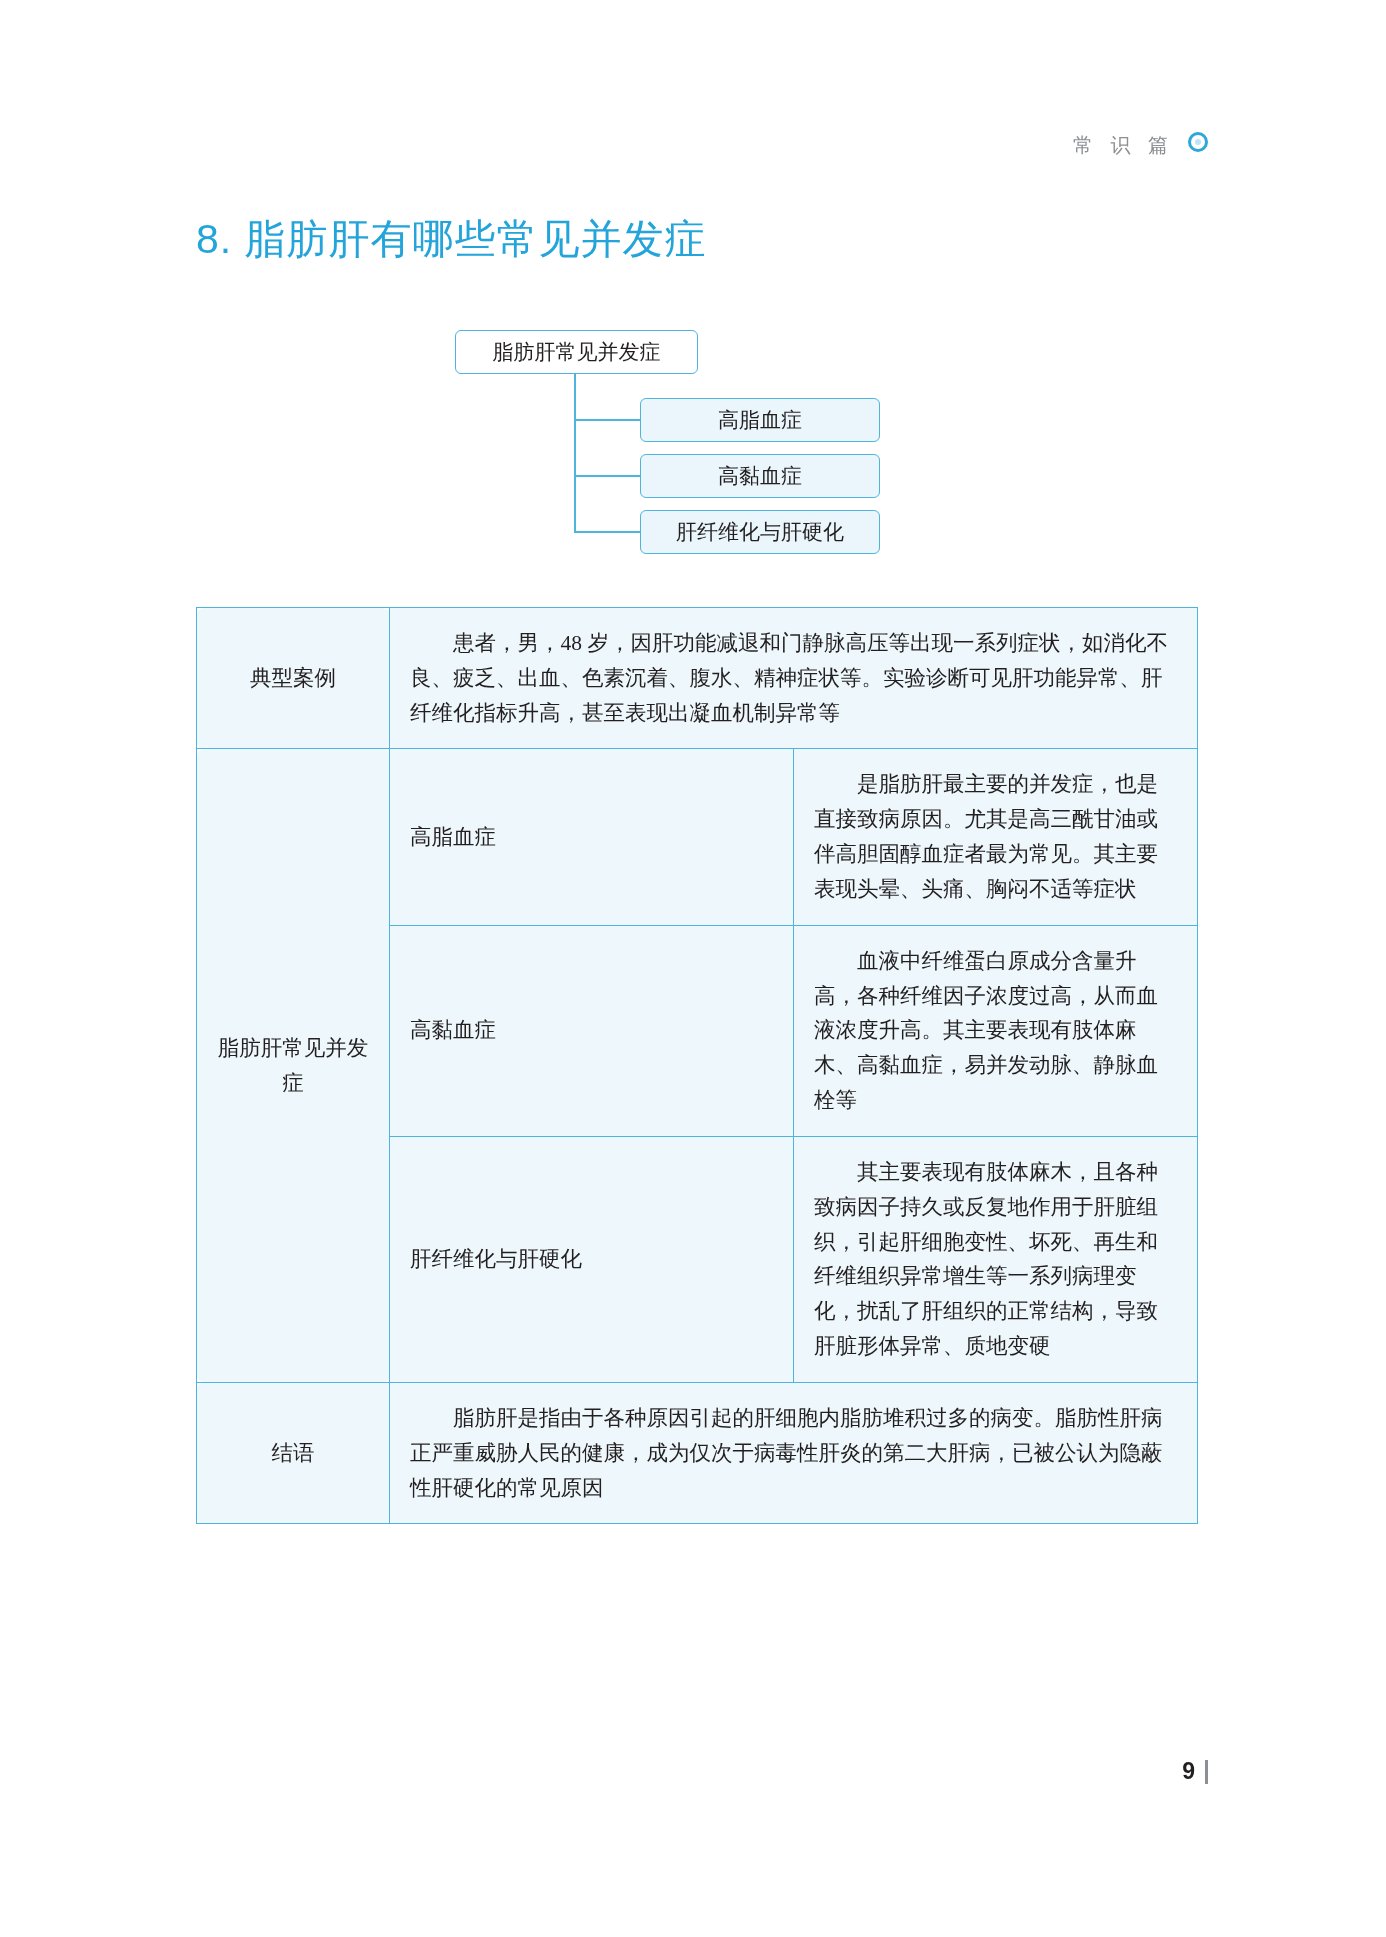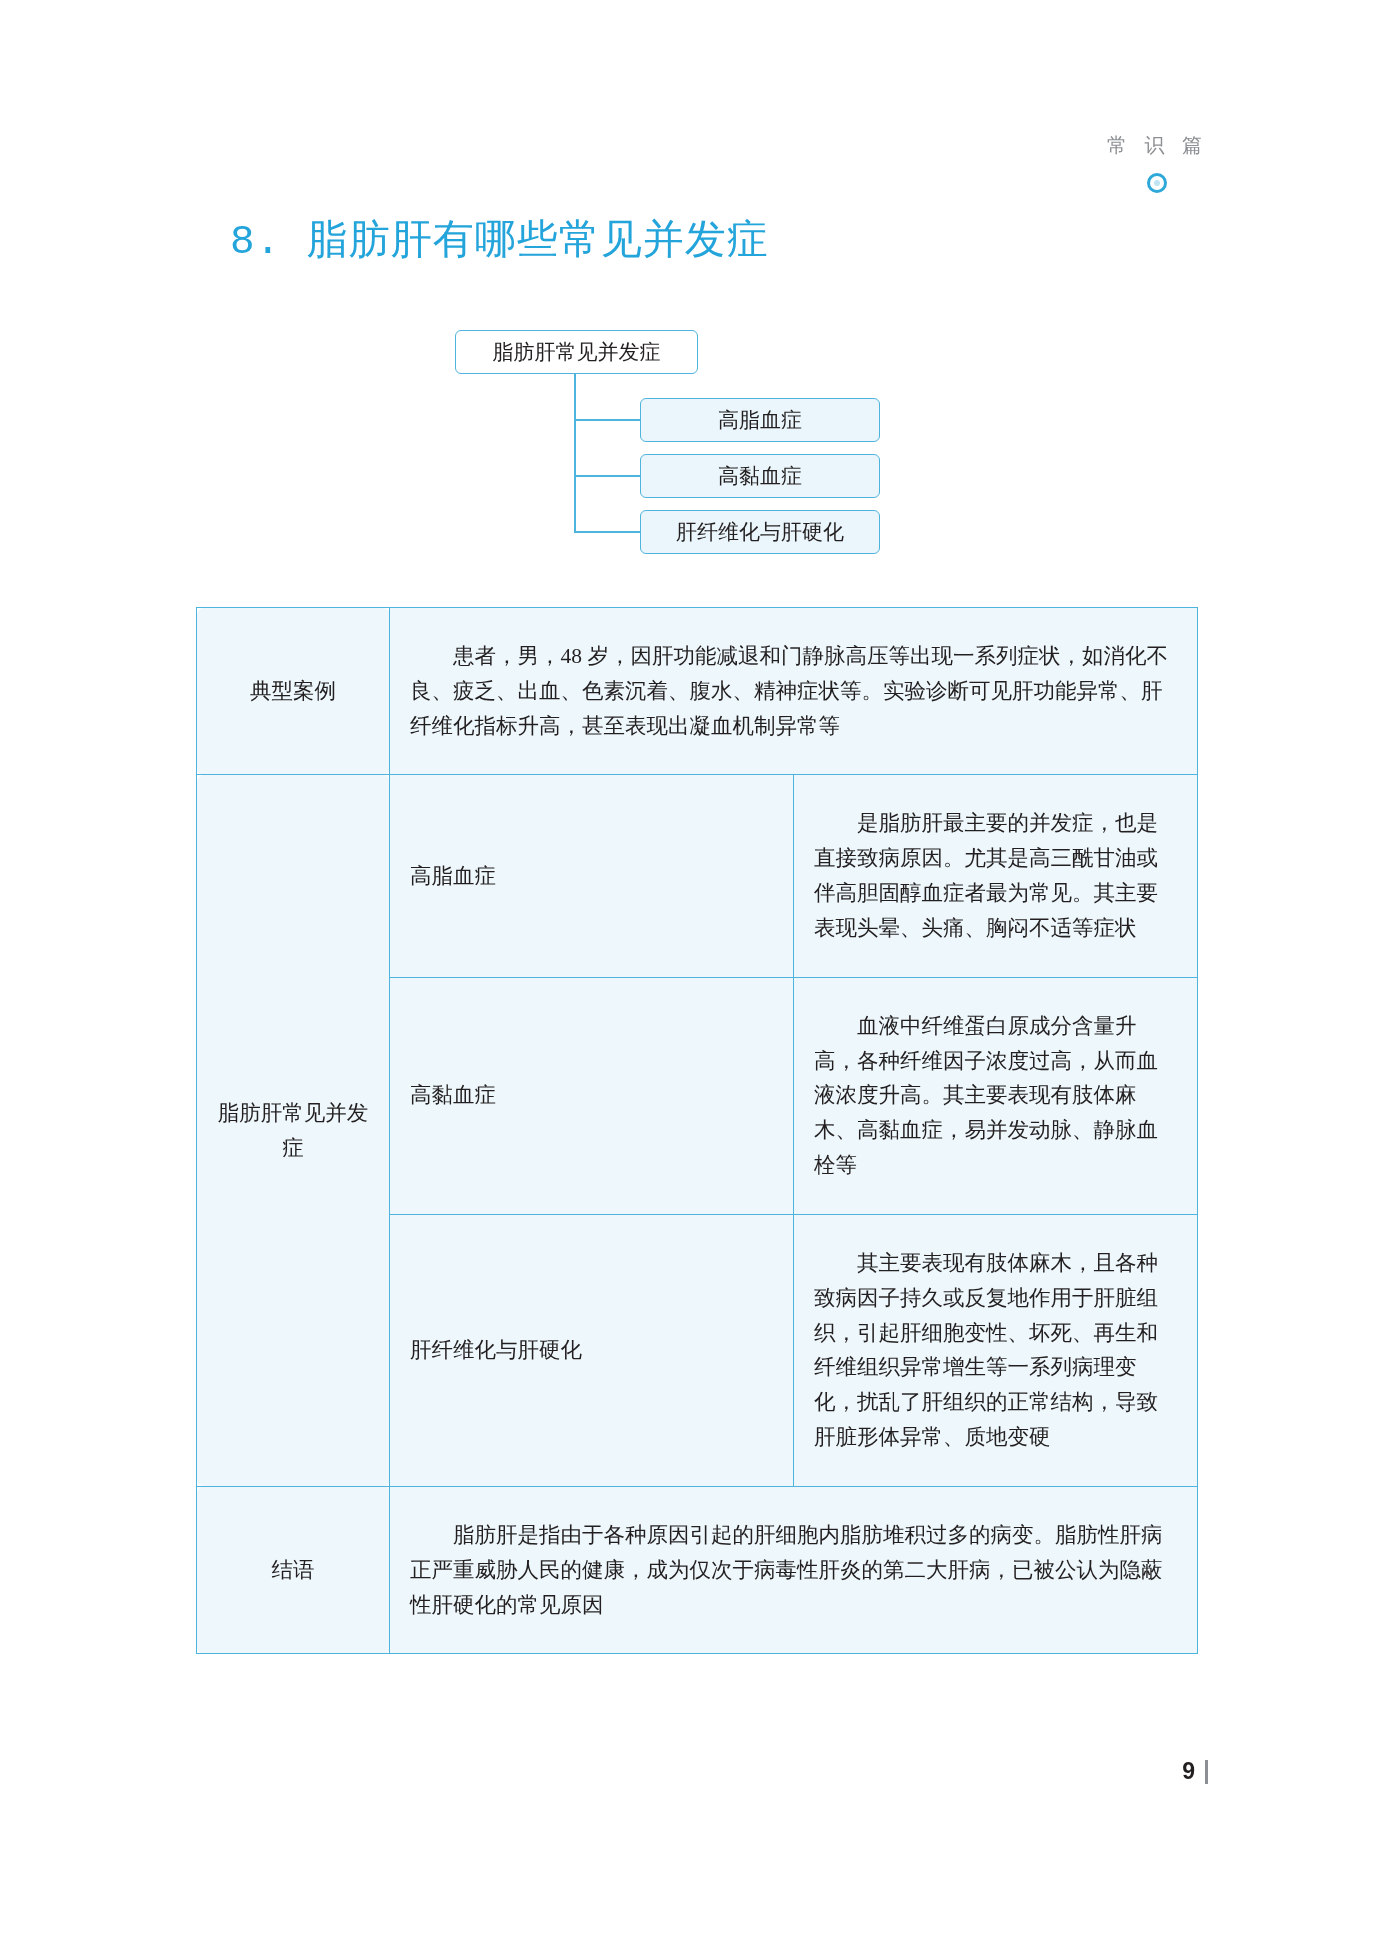--- a/index.html
+++ b/index.html
@@ -19,23 +19,22 @@
     position: absolute;
     inset: 0;
   }
 
   
   .header {
     position: absolute;
     top: 132px;
     right: 178px;
     display: flex;
-    align-items: center;
+    align-items: flex-start;
     gap: 14px;
-    flex-direction: column;
   }
   .header-text {
     font-family: "Liberation Sans", "DejaVu Sans", sans-serif;
     font-size: 20px;
     letter-spacing: 6px;
     color: #8c8f93;
   }
   .header-mark {
     width: 20px;
     height: 20px;
@@ -53,26 +52,25 @@
     height: 6px;
     border-radius: 50%;
     background: #bfe4f2;
   }
 
   
   .title {
     position: absolute;
     left: 196px;
     top: 212px;
-    font-family: Liberation Mono, monospace;
+    font-family: Liberation Sans, sans-serif;
     font-size: 41px;
     color: #23a4da;
     letter-spacing: 1px;
     white-space: nowrap;
-    margin-left: 34px;
   }
 
   
   .diagram {
     position: absolute;
     left: 455px;
     top: 330px;
     width: 540px;
     height: 205px;
   }
@@ -121,21 +119,21 @@
     left: 196px;
     top: 607px;
     width: 1002px;
     border-collapse: collapse;
     table-layout: fixed;
   }
   .tbl td {
     border: 1px solid #4fb4dd;
     background: #eef8fc;
     vertical-align: middle;
-    padding: 31px 20px;
+    padding: 18px 20px;
     font-size: 21.5px;
     line-height: 1.62;
     color: #231f20;
   }
   .lbl {
     width: 152px;
     text-align: center;
     color: #23a4da;
     font-size: 23px;
     line-height: 1.45;

